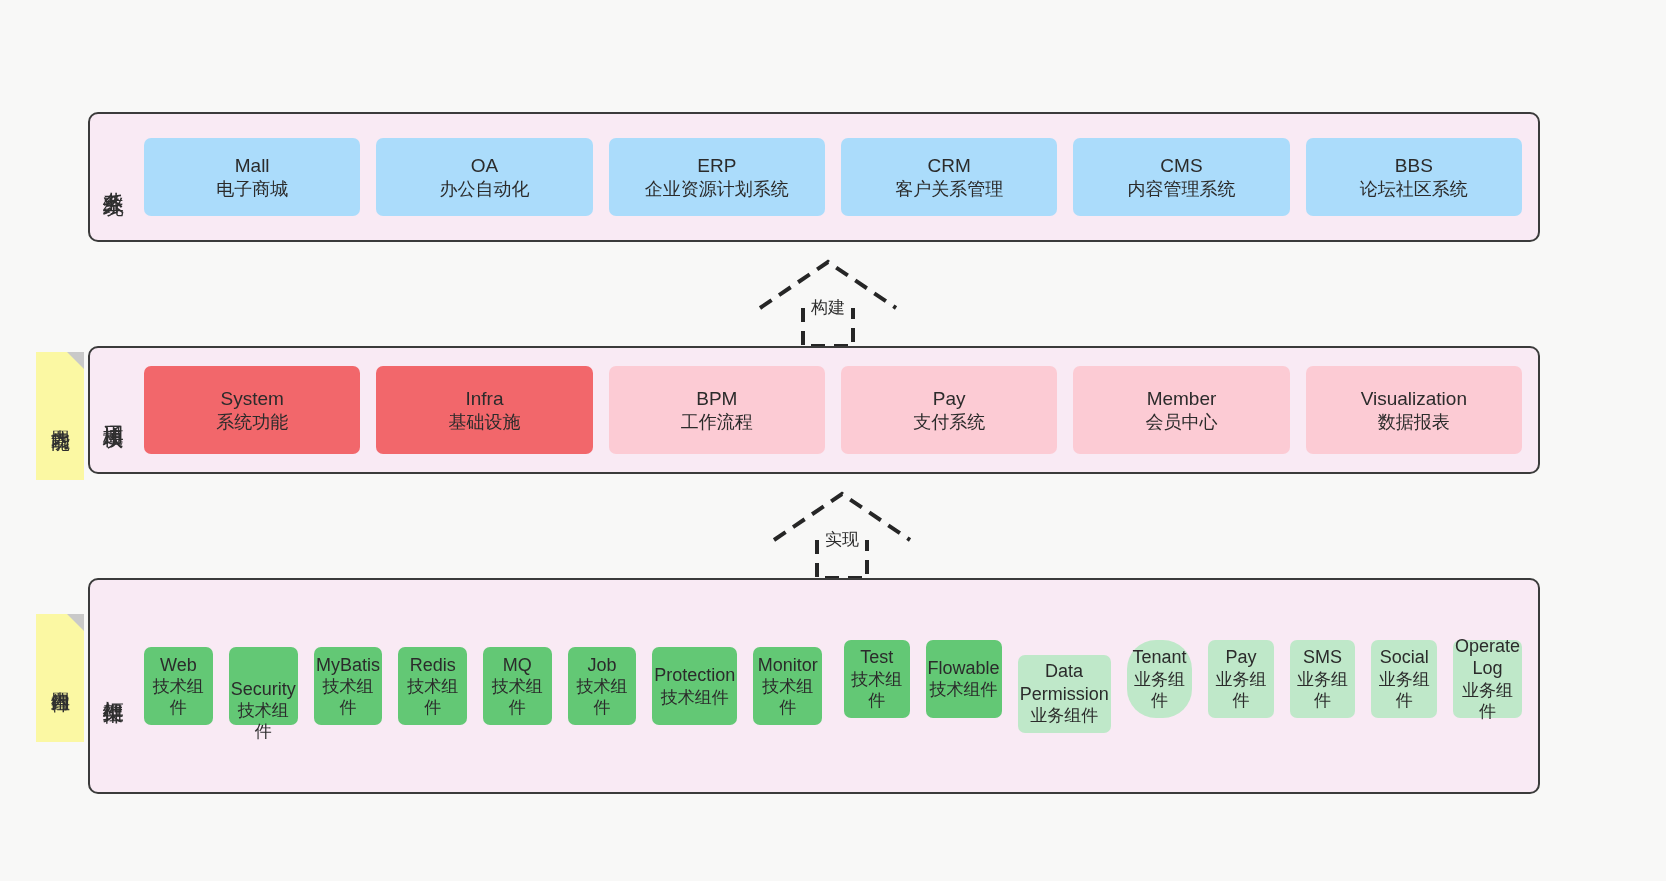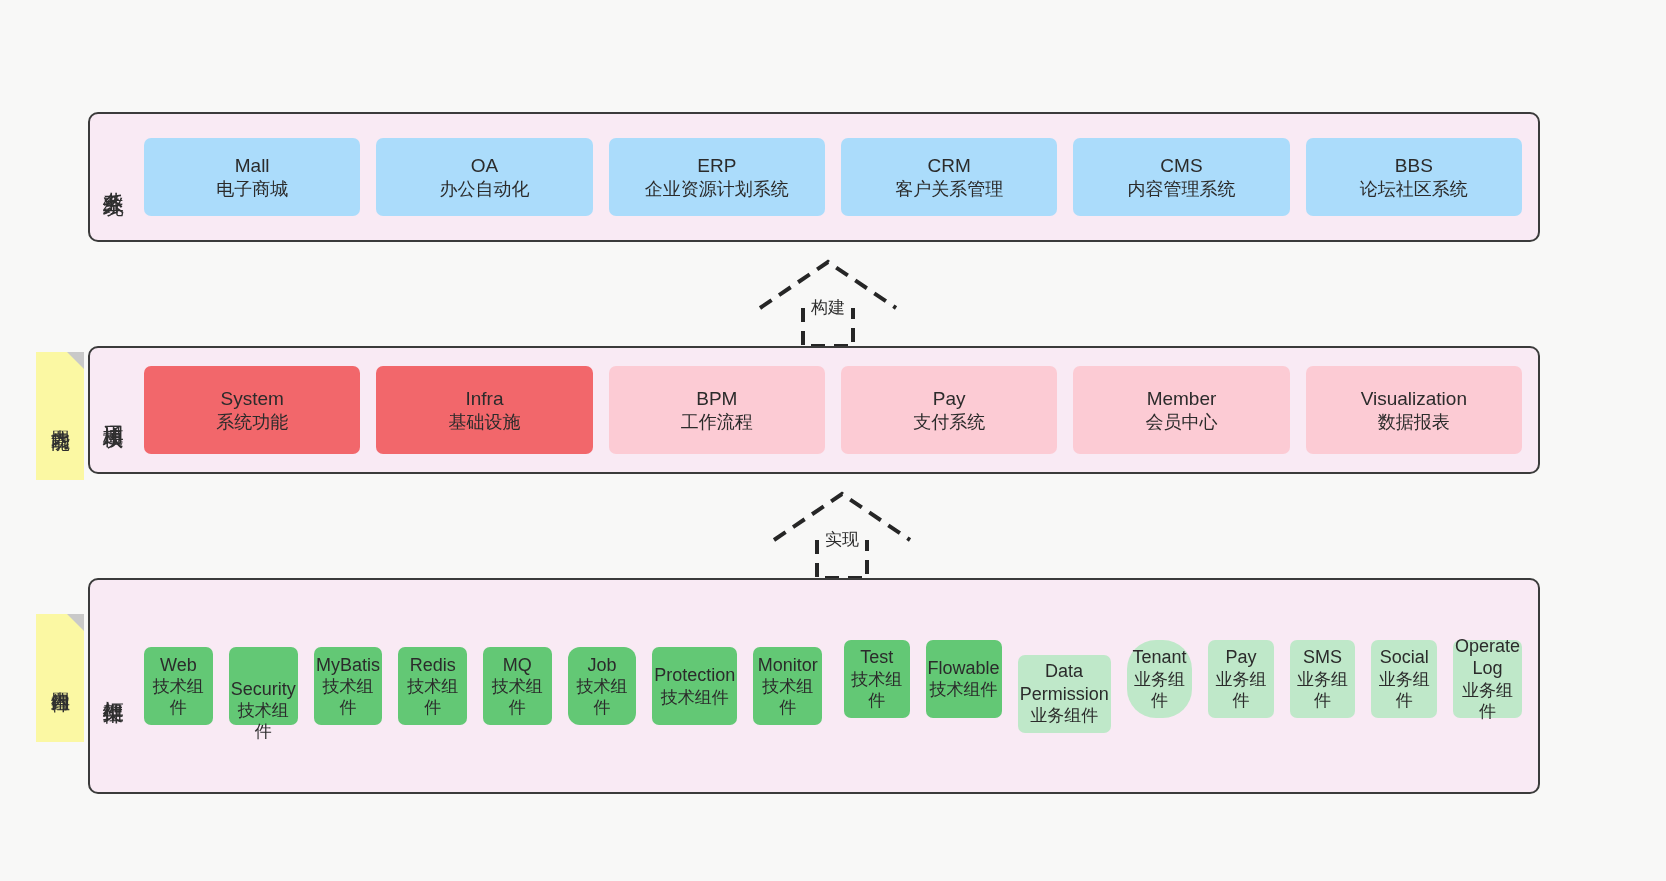--- a/index.html
+++ b/index.html
@@ -228,21 +228,21 @@
             <div class="cn" style="font-size: 17px;">技术组件</div>
           </div>
           <div class="card tech" style="padding: 1px 2px;">
             <div class="en" style="font-size: 18px;">Redis</div>
             <div class="cn" style="font-size: 17px;">技术组件</div>
           </div>
           <div class="card tech" style="padding: 4px 2px;">
             <div class="en" style="font-size: 18px;">MQ</div>
             <div class="cn" style="font-size: 17px;">技术组件</div>
           </div>
-          <div class="card tech" style="padding: 16px 2px; border-radius: 12px;">
+          <div class="card tech" style="padding: 16px 2px;">
             <div class="en" style="font-size: 18px;">Job</div>
             <div class="cn" style="font-size: 17px;">技术组件</div>
           </div>
           <div class="card tech" style="padding: 4px 2px;">
             <div class="en" style="font-size: 18px;">Protection</div>
             <div class="cn" style="font-size: 17px;">技术组件</div>
           </div>
           <div class="card tech" style="padding: 4px 2px;">
             <div class="en" style="font-size: 18px;">Monitor</div>
             <div class="cn" style="font-size: 17px;">技术组件</div>

